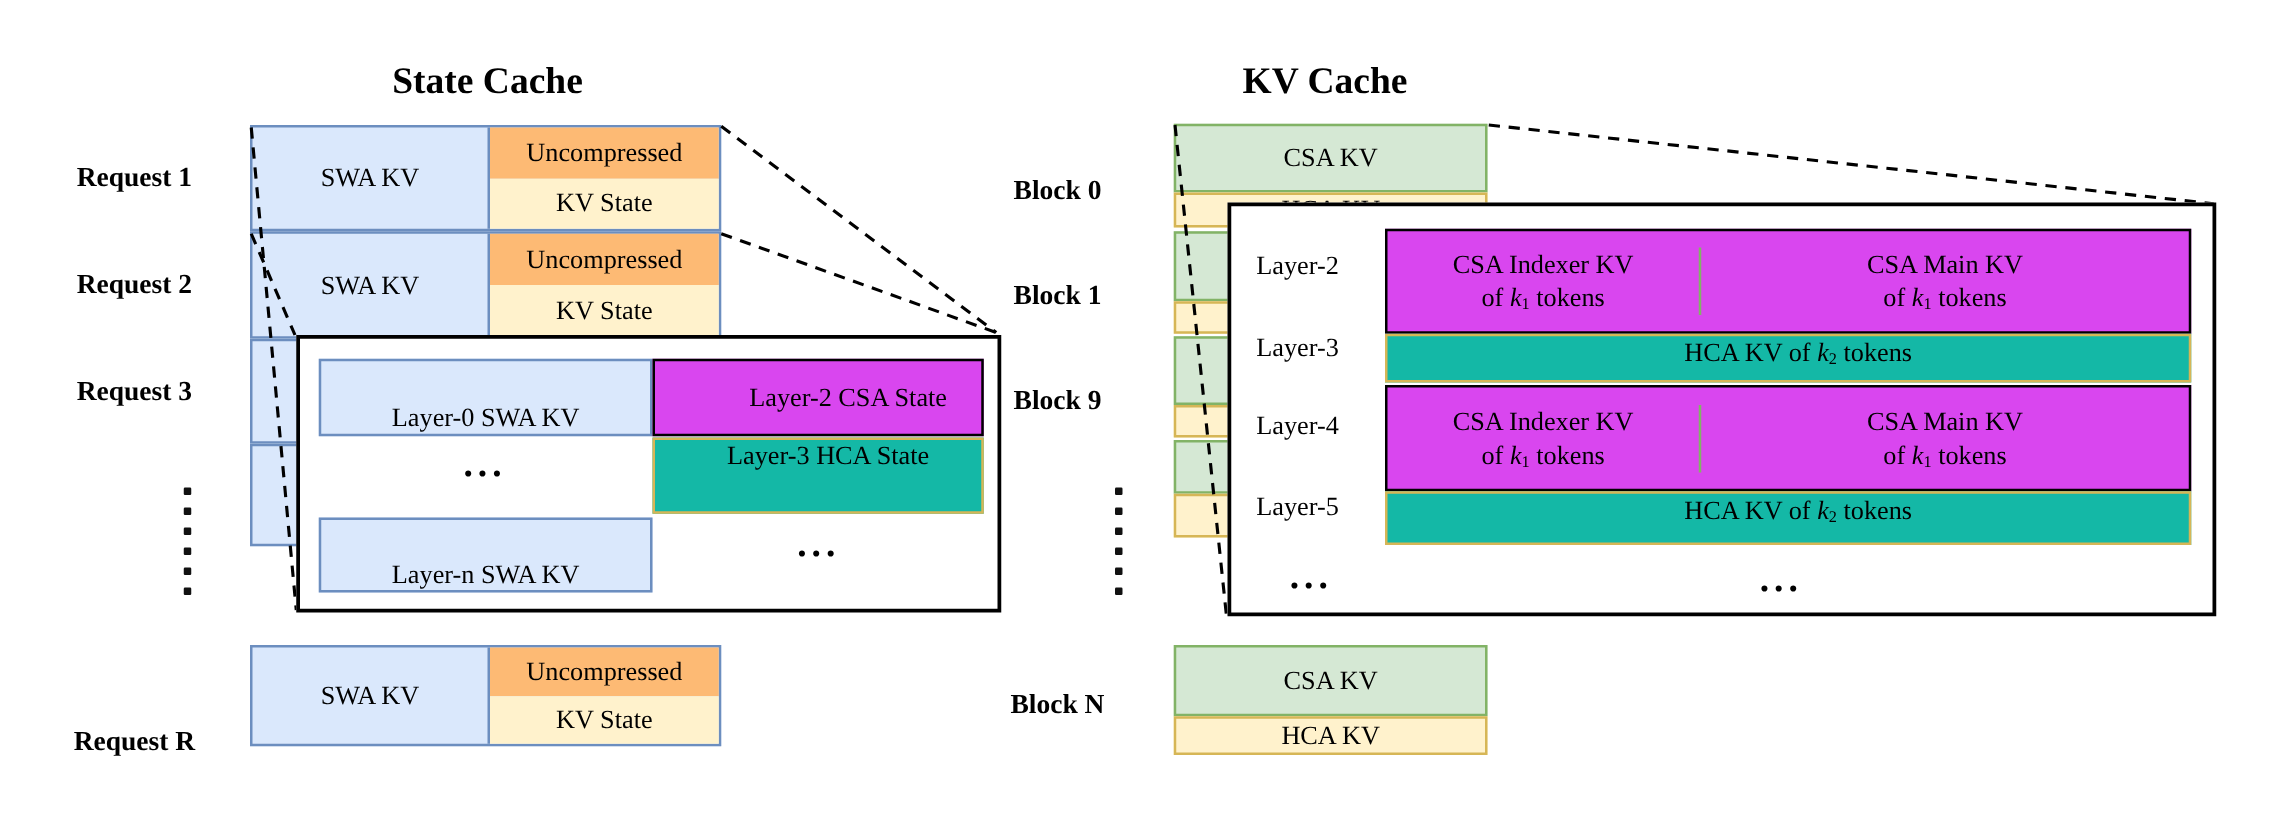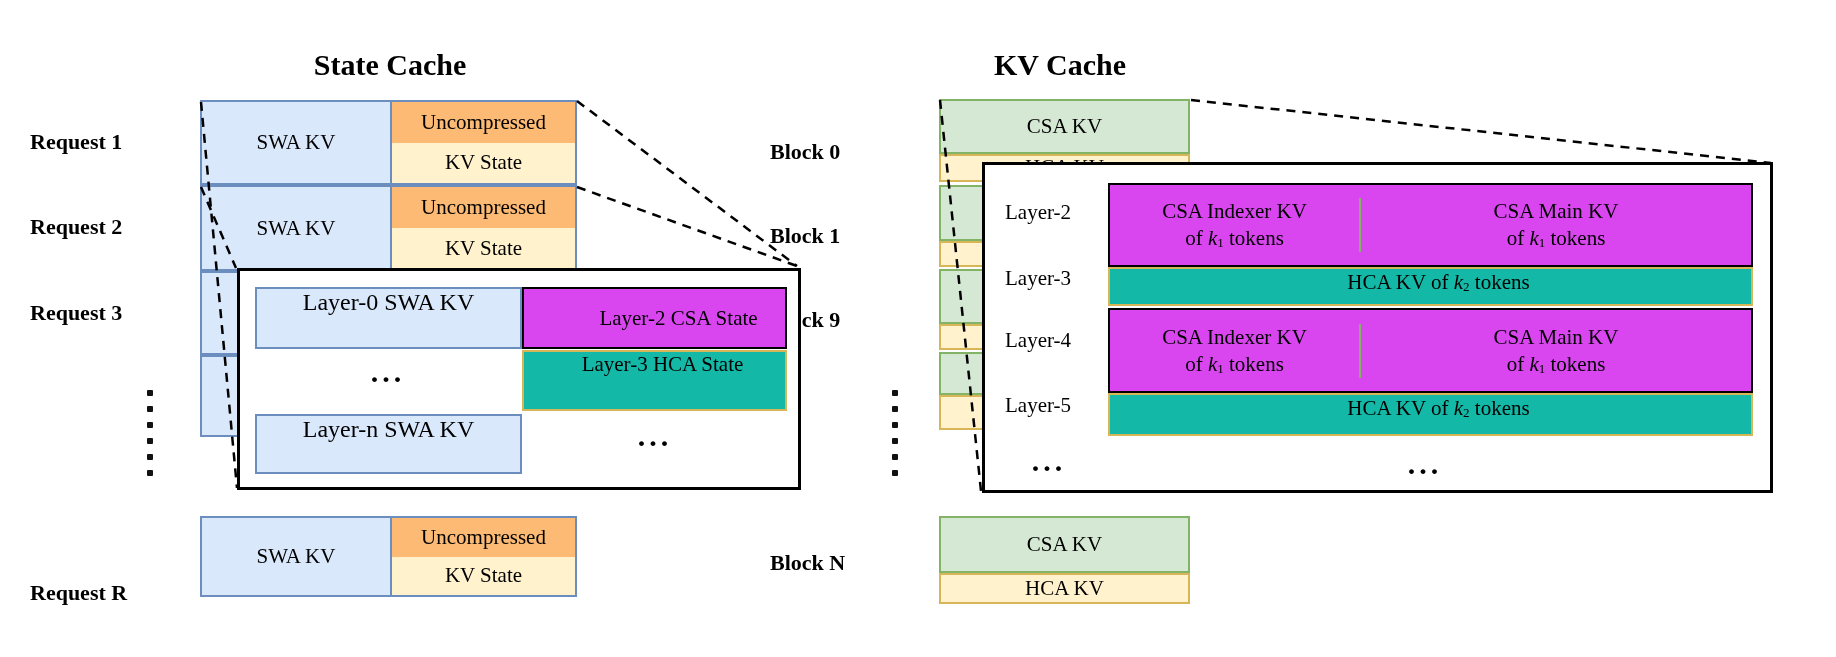--- a/index.html
+++ b/index.html
@@ -2,36 +2,36 @@
 <html><head>
 <meta charset="utf-8">
 <style>
   html,body{margin:0;padding:0;background:#fff;}
   #canvas{
     position:relative;width:1836px;height:657px;background:#fff;overflow:hidden;
     font-family:Liberation Serif, serif;color:#000;
   }
   .abs{position:absolute;box-sizing:border-box;}
   .ctitle{font-size:30px;font-weight:bold;text-align:center;line-height:34px;}
-  .rowlabel{font-size:22px;font-weight:bold;text-align:left;line-height:28px;}
+  .rowlabel{font-size:22px;font-weight:bold;text-align:center;line-height:28px;}
   
   .req-row{display:flex;border:2px solid #6c8ebf;background:#dae8fc;}
   .req-blue{width:188px;display:flex;align-items:center;justify-content:center;font-size:21px;}
   .req-right{flex:1;display:flex;flex-direction:column;border-left:2px solid #6c8ebf;}
   .req-green{flex:1;background:#fdba74;display:flex;align-items:center;justify-content:center;font-size:21px;}
   .req-yellow{flex:1;background:#fff2cc;display:flex;align-items:center;justify-content:center;font-size:21px;}
   .sliver{background:#dae8fc;border:2px solid #6c8ebf;}
   
   .strip-green{background:#d5e8d4;border:2px solid #82b366;display:flex;align-items:center;justify-content:center;font-size:21px;}
   .strip-yellow{background:#fff2cc;border:2px solid #d6b656;display:flex;align-items:center;justify-content:center;font-size:21px;}
   .strip-yellow.cutTop{justify-content:center;align-items:flex-start;overflow:hidden;}
   .strip-yellow.cutTop .lbl{line-height:22px;height:22px;}
   
   .zoom-box{background:#fff;border:3px solid #000;z-index:3;}
-  .cell-blue{background:#dae8fc;border:2px solid #6c8ebf;display:flex;align-items:flex-start;justify-content:center;font-size:24px;}
+  .cell-blue{background:#dae8fc;border:2px solid #6c8ebf;display:flex;align-items:flex-end;justify-content:center;font-size:21px;}
   .cell-green{background:#d946ef;border:2px solid #000000;display:flex;align-items:center;justify-content:center;font-size:21px;}
   .cell-yellow{background:#14b8a6;border:2px solid #d6b656;display:flex;justify-content:center;font-size:21px;padding-left:16px;}
   .twocol{display:flex;padding:0;}
   .twocol .c1{width:249px;border-right:2px solid #82b366;display:flex;flex-direction:column;align-items:center;justify-content:center;}
   .twocol .c2{flex:1;display:flex;flex-direction:column;align-items:center;justify-content:center;}
   .lines{line-height:27px;font-size:21px;text-align:center;}
   .layerlabel{font-size:21px;line-height:28px;}
   .hdots{font-size:30px;font-weight:bold;letter-spacing:4px;text-align:center;line-height:34px;}
   .vdots{display:flex;flex-direction:column;gap:10px;z-index:1;}
   .vdots span{width:6px;height:6px;background:#111;border-radius:1px;}

